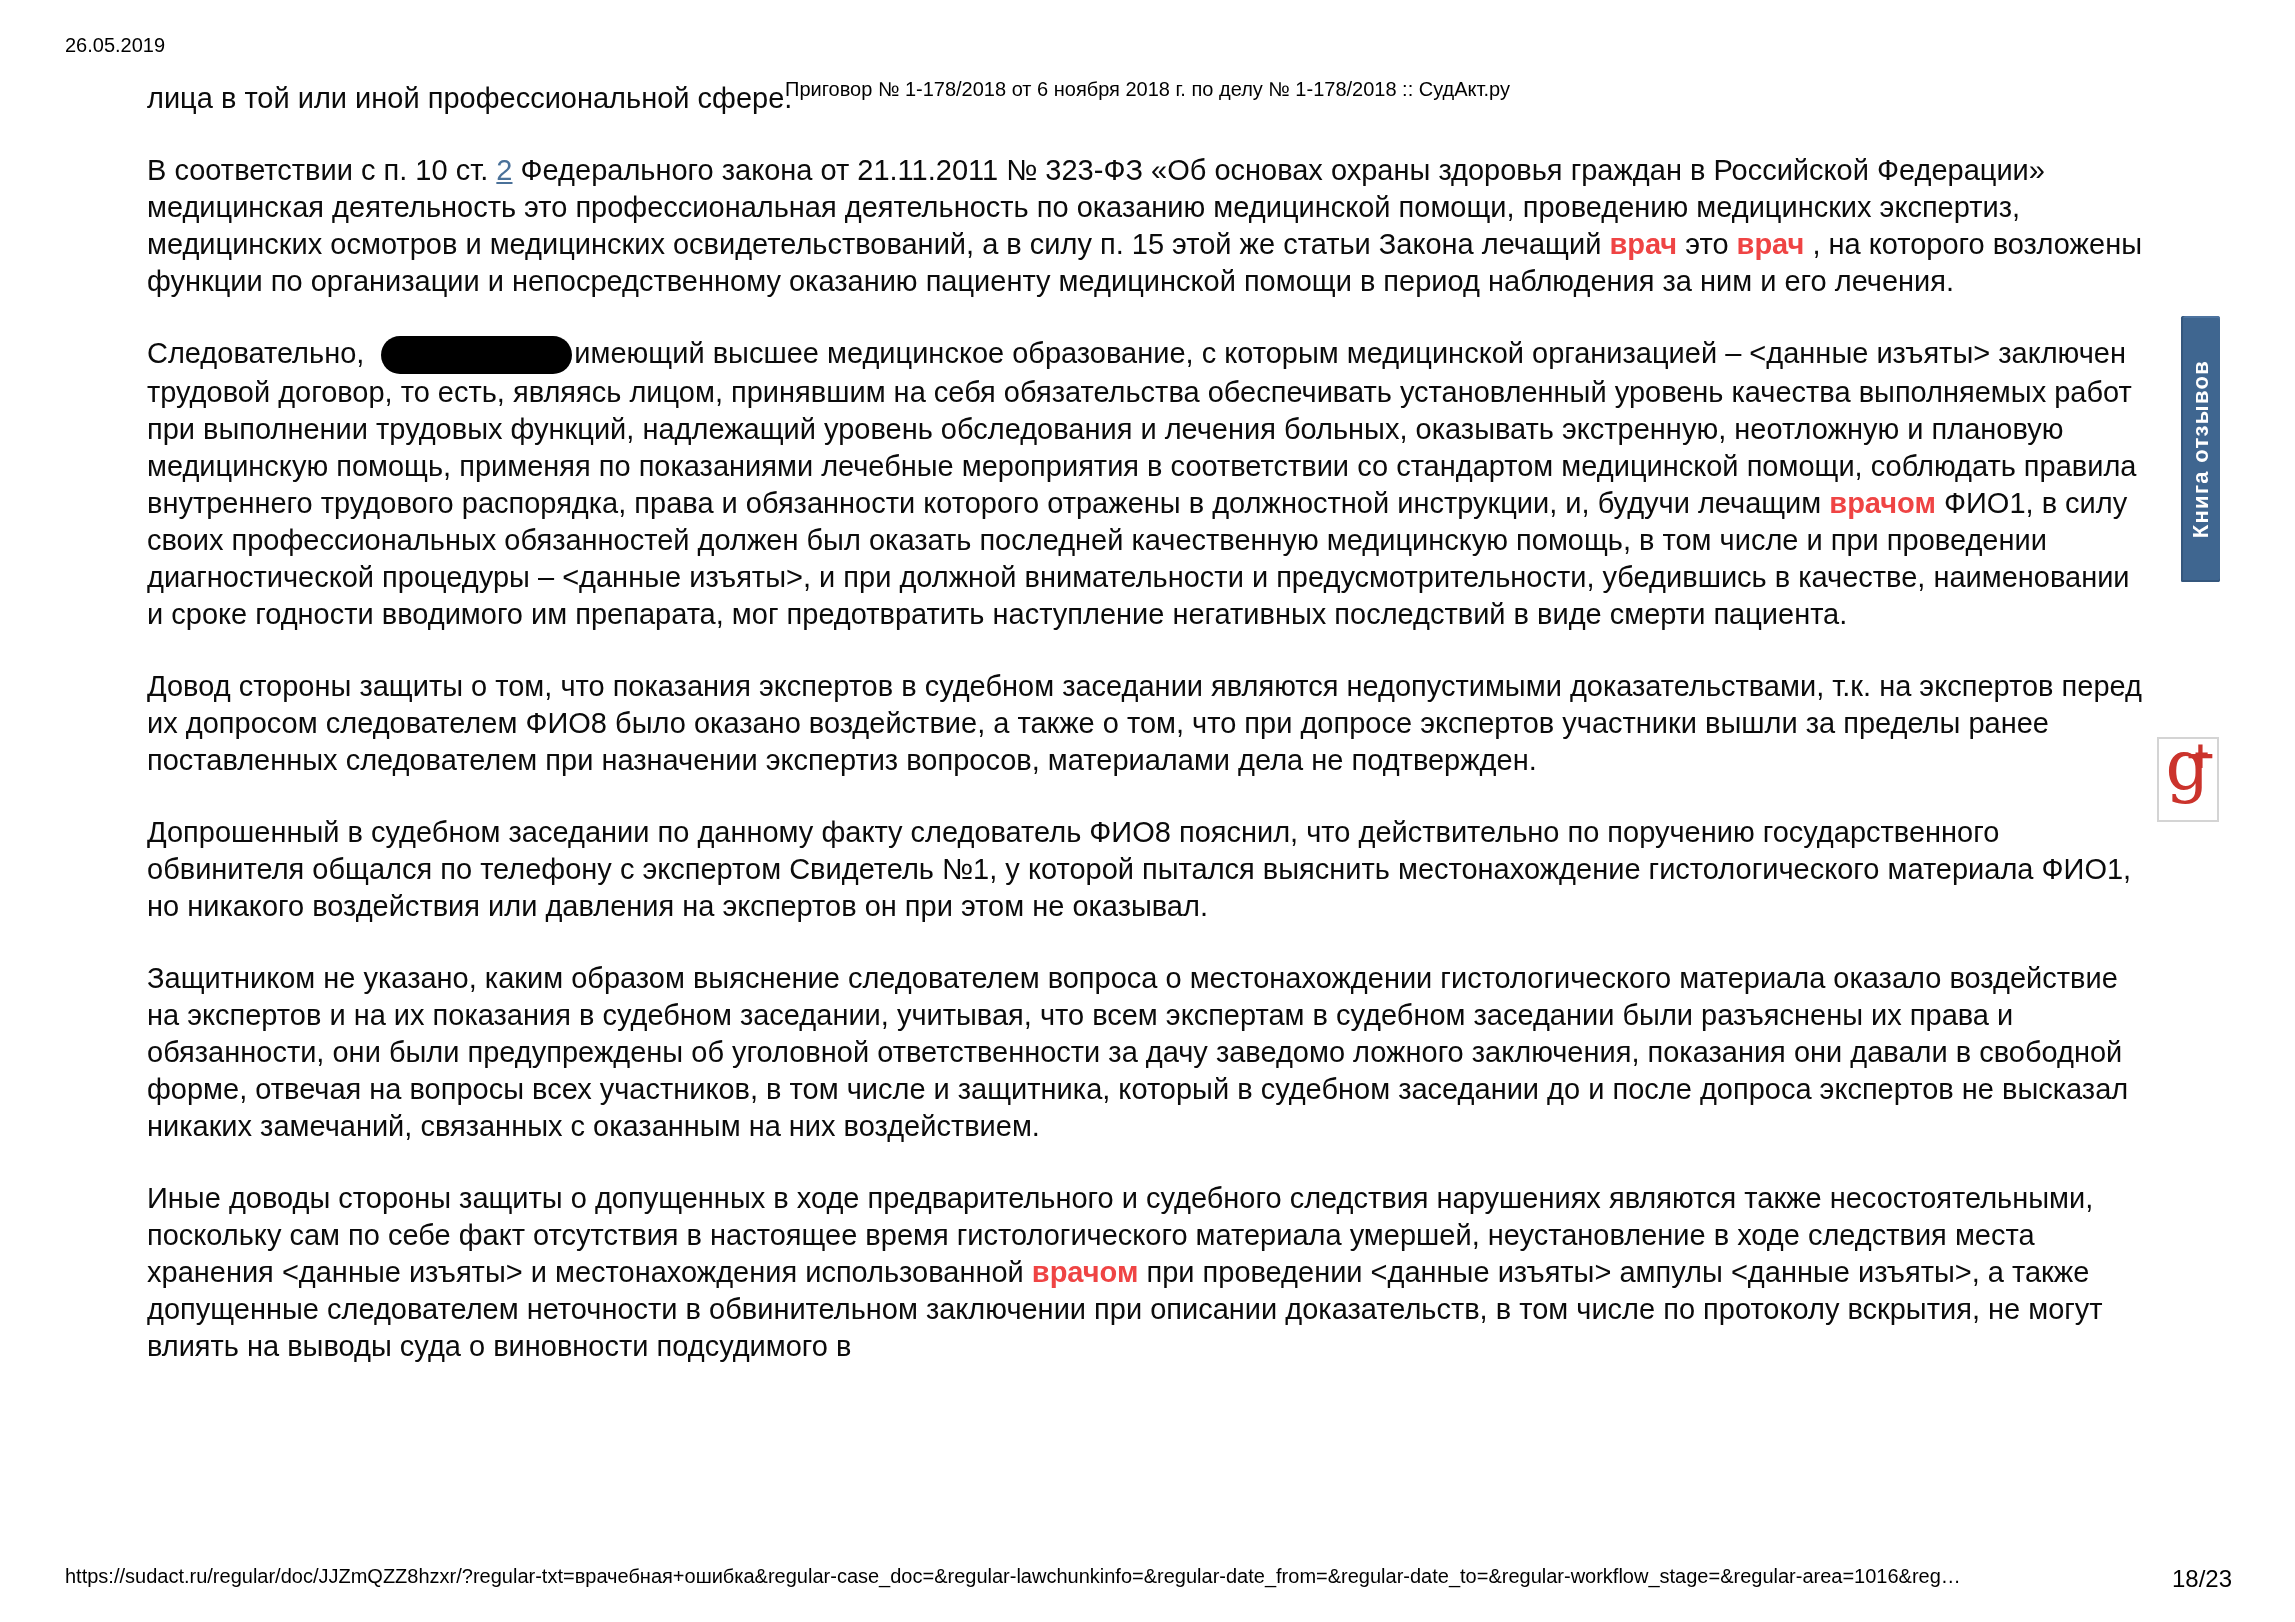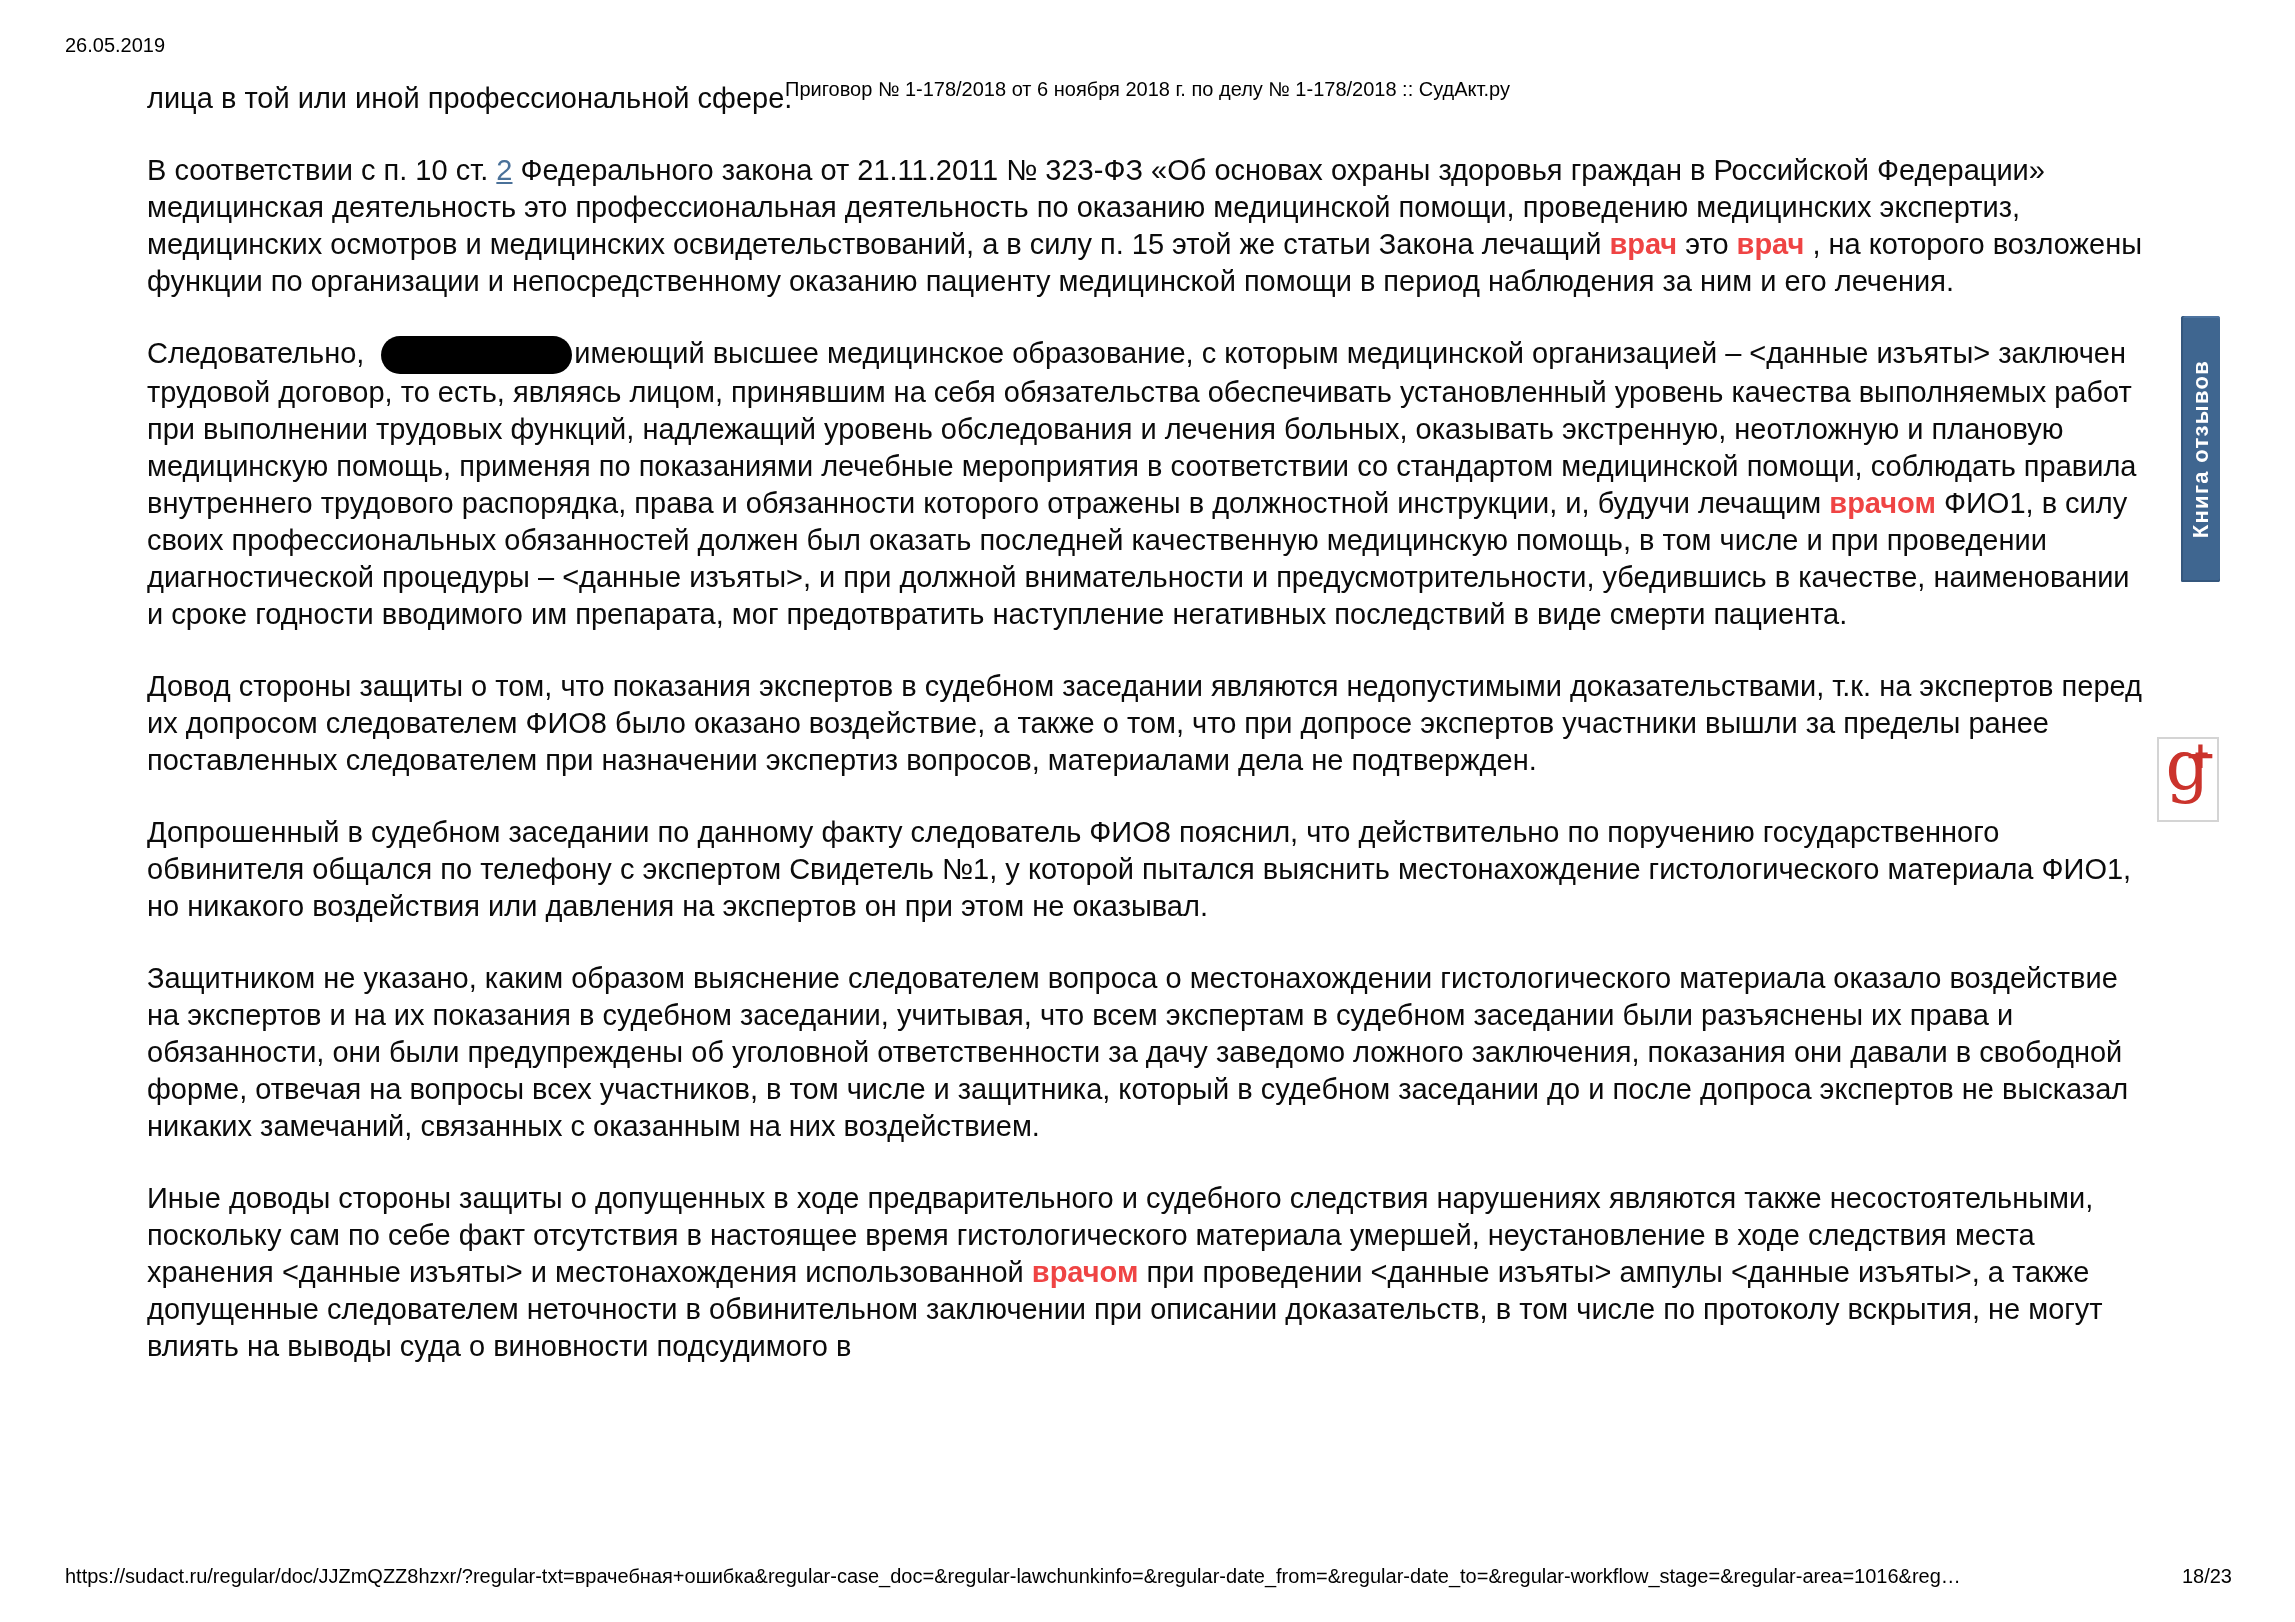--- a/index.html
+++ b/index.html
@@ -64,21 +64,21 @@
     line-height: 38px; color: #cb332c;
   }
   
   .ftr-url {
     position: absolute; left: 65px; top: 1565px;
     font-size: 20px; color: #000; white-space: nowrap;
     max-width: 2100px; overflow: hidden; text-align: right;
   }
   .ftr-page {
     position: absolute; right: 63px; top: 1565px;
-    font-size: 20px; color: #000; white-space: nowrap; text-align: right;
+    font-size: 24px; color: #000; white-space: nowrap; text-align: right;
   }
 </style>
 </head>
 <body>
 
 <div class="hdr-date">26.05.2019</div>
 <div class="hdr-title">Приговор № 1-178/2018 от 6 ноября 2018 г. по делу № 1-178/2018 :: СудАкт.ру</div>
 
 <div class="content">
 

